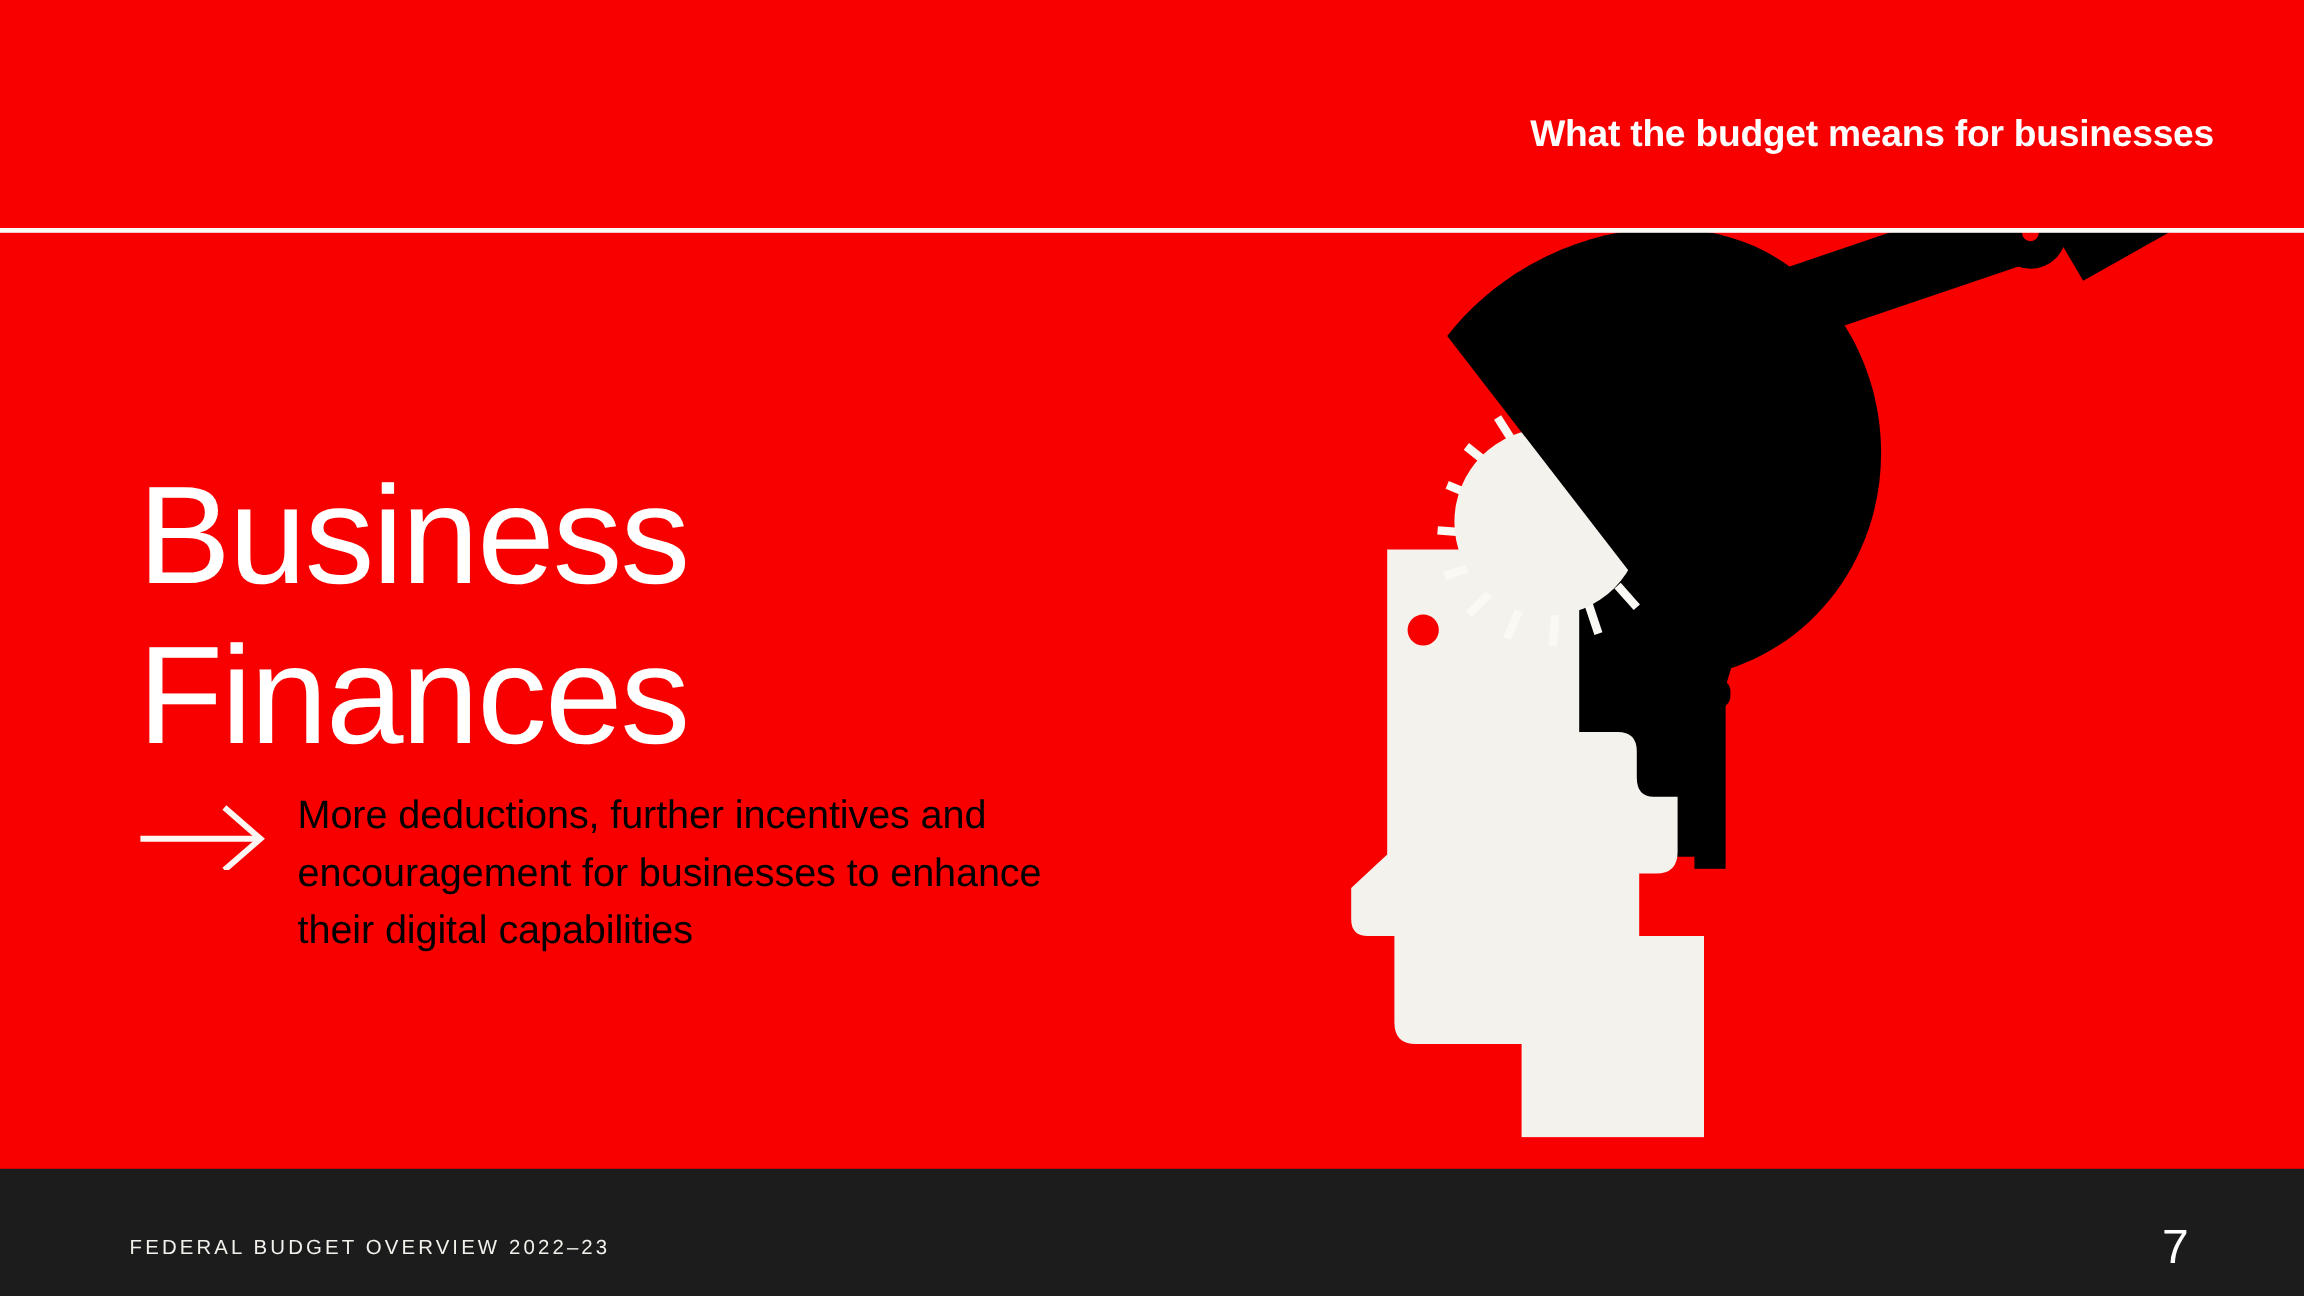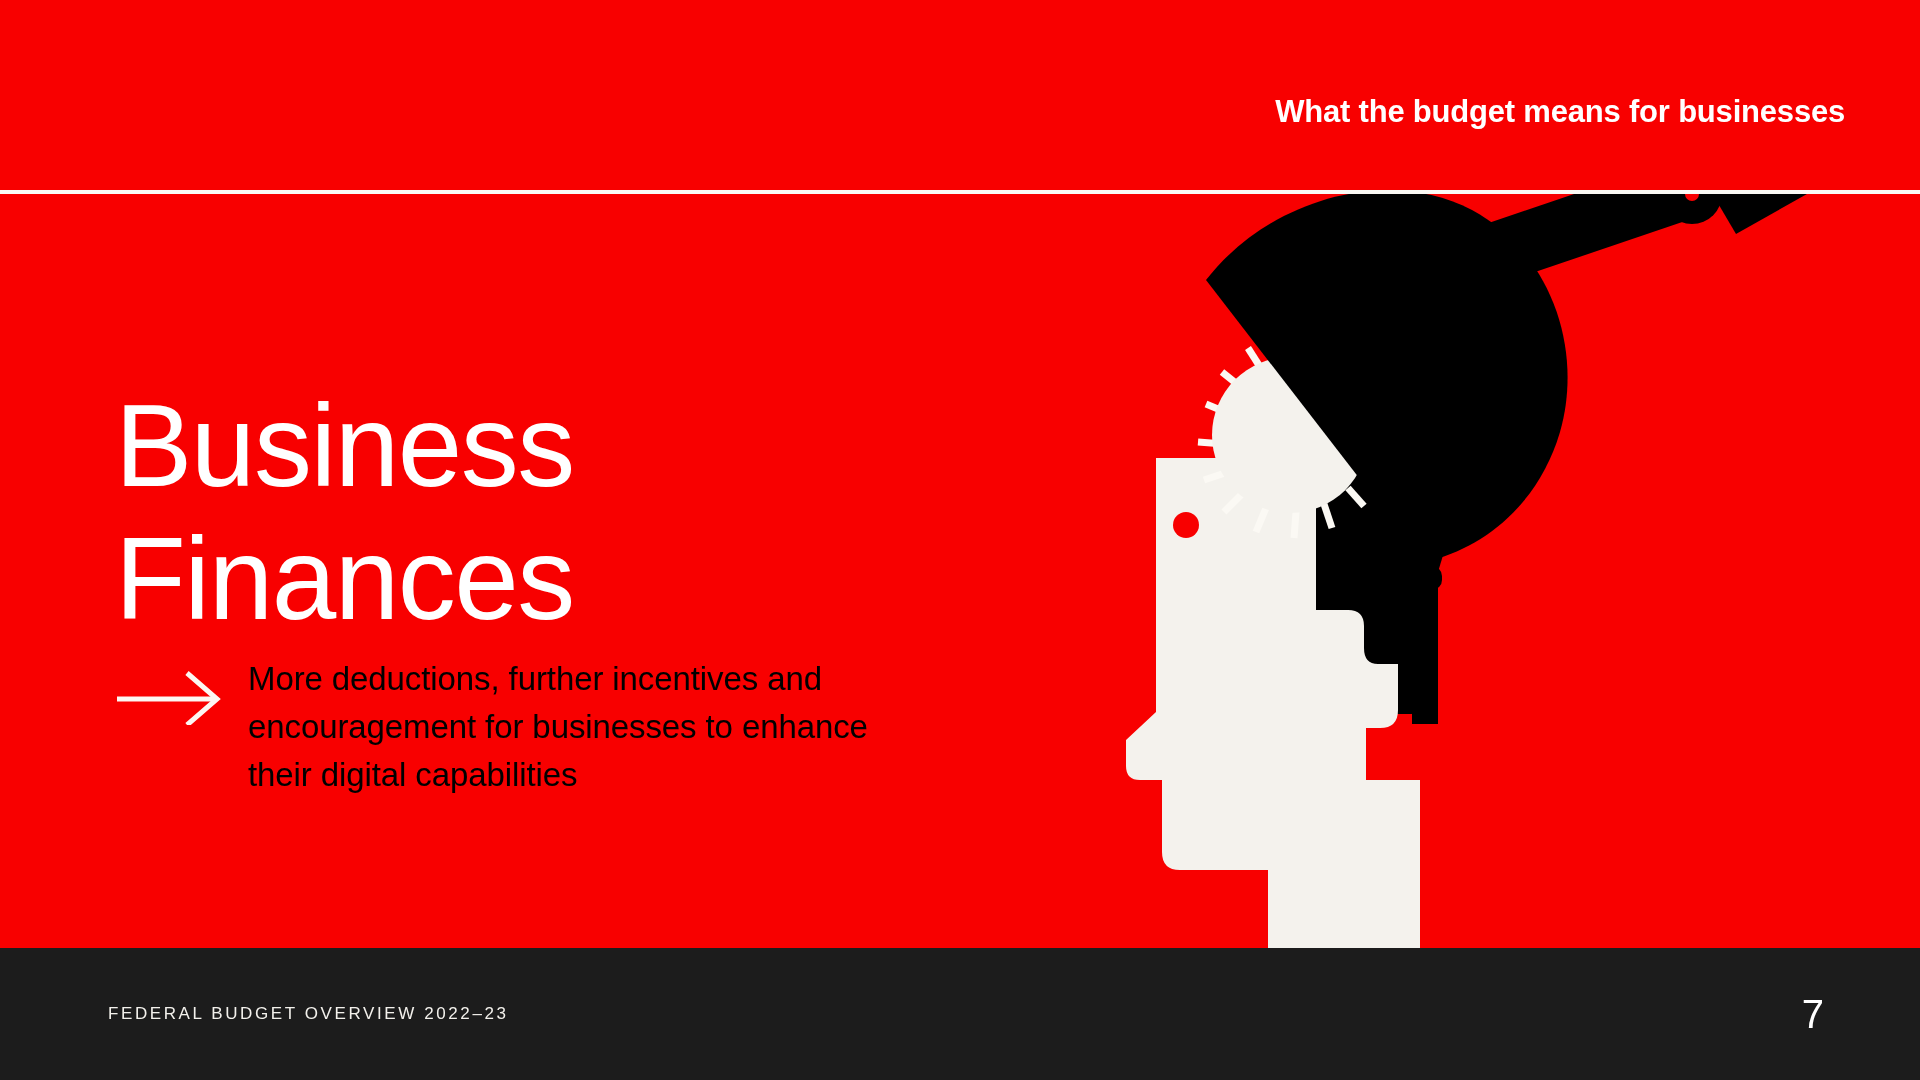--- a/index.html
+++ b/index.html
@@ -78,21 +78,21 @@
     position:absolute; left:1120px; top:180px;
     width:800px; height:768px;
     z-index:3;
     overflow:hidden;
   }
   #illustration svg { display:block; }
 
   
   #footer-bar {
     position:absolute; left:0; bottom:0;
-    width:1920px; height:132px;
+    width:1920px; height:106px;
     background:#1C1C1C;
     z-index:8;
     padding-left:36px;
   }
   #footer-label {
     position:absolute; left:108px; top:66px;
     transform:translateY(-50%);
     color:#F3F1EC;
     font-size:17px;
     font-weight:500;

